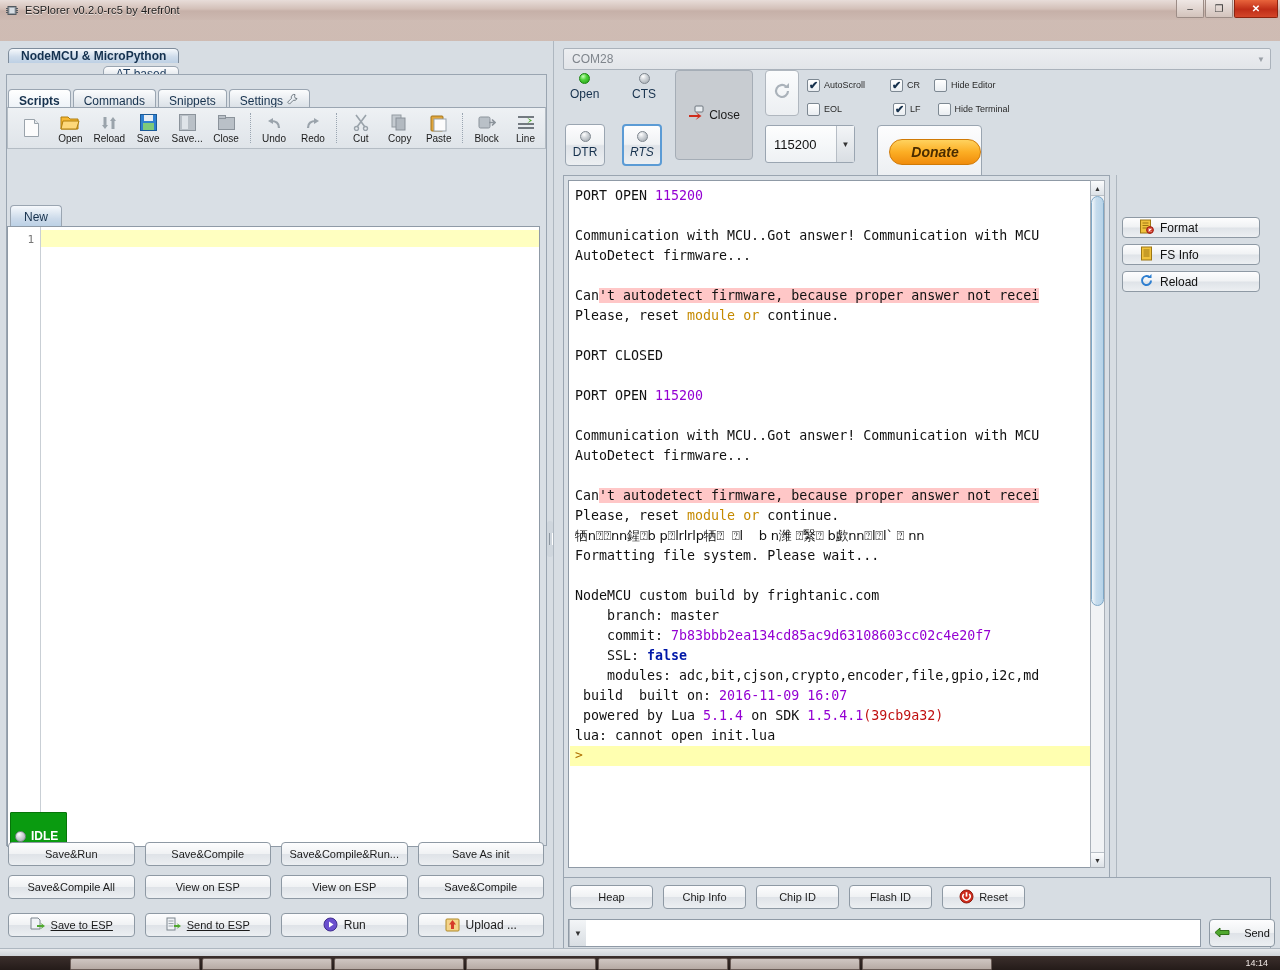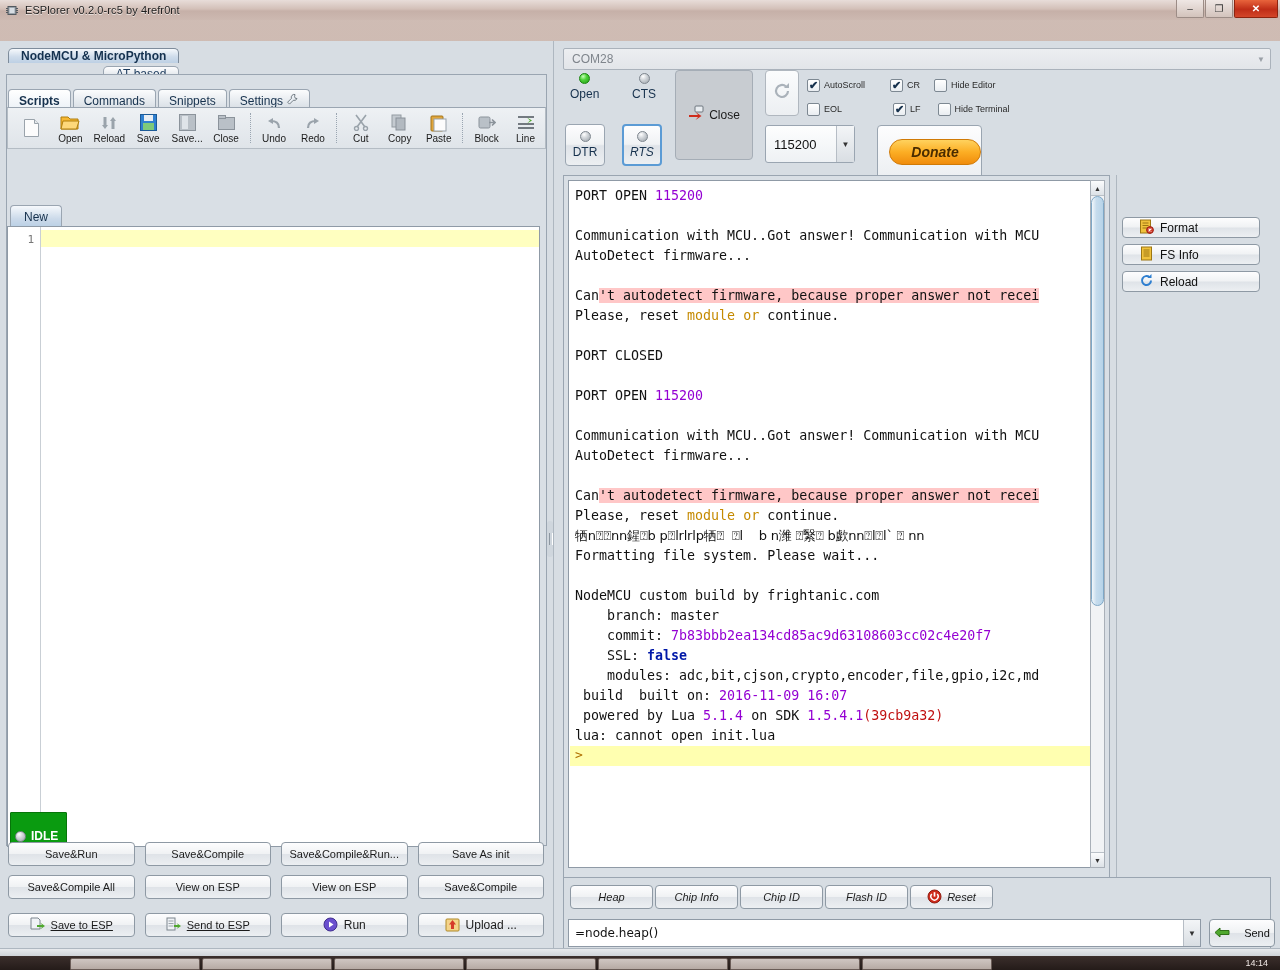--- a/index.html
+++ b/index.html
@@ -342,21 +342,21 @@
   .side-divider {
     position: absolute; left: 562px; top: 134px; width: 1px; height: 733px;
     background: #aeb7c0;
   }
 
   
   .cmd-box {
     position: absolute; left: 9px; top: 836px; width: 708px; height: 74px;
     border: 1px solid #9aa5b1; background: #d7dde3;
   }
-  .cmd-btns { position: absolute; left: 6px; top: 7px; display: flex; gap: 2px; font-style: italic; }
+  .cmd-btns { position: absolute; left: 6px; top: 7px; display: flex; gap: 10px; }
   .cbtn {
     width: 83px; height: 24px;
     display: flex; align-items: center; justify-content: center; gap: 5px;
     font-size: 11px; color: #1b1b1b;
     border: 1px solid #8e99a4; border-radius: 4px;
     background: linear-gradient(#fdfdfe 0%, #f0f2f4 48%, #dfe3e8 52%, #eceff2 100%);
   }
   .cmd-input {
     position: absolute; left: 4px; top: 41px; width: 633px; height: 28px;
     background: #fff; border: 1px solid #8f9aa6;
@@ -827,21 +827,20 @@
             <svg width="15" height="15" viewBox="0 0 15 15">
               <circle cx="7.5" cy="7.5" r="6.5" fill="#cf2b1b" stroke="#8e1a0e"></circle>
               <path d="M7.5 3.2v4.4" stroke="#fff" stroke-width="1.7"></path>
               <path d="M4.8 5a3.6 3.6 0 1 0 5.4 0" stroke="#fff" stroke-width="1.5" fill="none"></path>
             </svg>
           </span>
           <span>Reset</span>
         </div>
       </div>
       <div class="cmd-input">
-        <span class="val">=node.heap()</span>
         <span class="abox">▼</span>
       </div>
       <div class="send-btn">
         <span>
           <svg width="16" height="13" viewBox="0 0 16 13">
               <path d="M1 6.5l5-4.5v2.5h9v4H6v2.5z" fill="#4fa82e" stroke="#2f6f18"></path>
             </svg>
         </span>
         <span>Send</span>
       </div>

